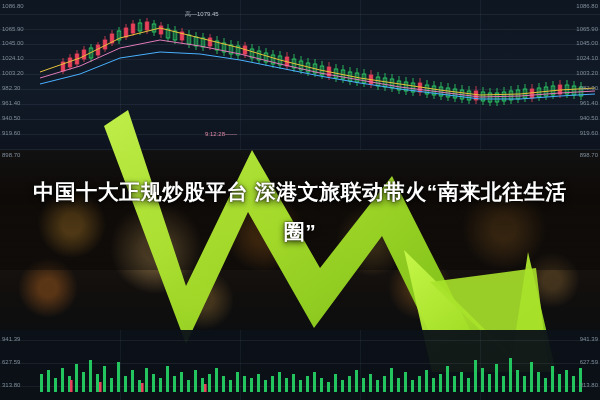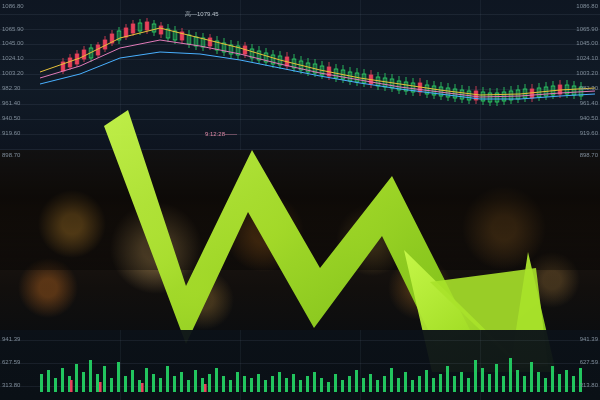--- a/index.html
+++ b/index.html
@@ -339,20 +339,21 @@
         </linearGradient>
       </defs>
 
       <path d="M128,110 L186,286 L252,150 L320,268 L392,176 L470,330 L436,346 L382,236 L314,328 L248,212 L186,344 L104,126 Z" fill="url(#arrGrad)" opacity="0.95"></path>
 
       <path d="M404,250 L512,356 L528,252 L556,372 L432,372 Z" fill="url(#arrGrad)" opacity="0.95"></path>
       <path d="M430,282 L520,368 L548,366 L536,268 Z" fill="#a8e22a" opacity="0.9"></path>
     </svg>
   </div>
 
+  <div id="headline">中国十大正规炒股平台 深港文旅联动带火“南来北往生活圈”</div>
 
   <div class="panel" id="volume-chart-panel">
     <div class="panel-bg-vol"></div>
 
     <div class="gridline" style="top:10px"></div>
     <div class="gridline" style="top:33px"></div>
     <div class="gridline" style="top:56px"></div>
     <div class="vgridline" style="left:120px"></div>
     <div class="vgridline" style="left:240px"></div>
     <div class="vgridline" style="left:360px"></div>

